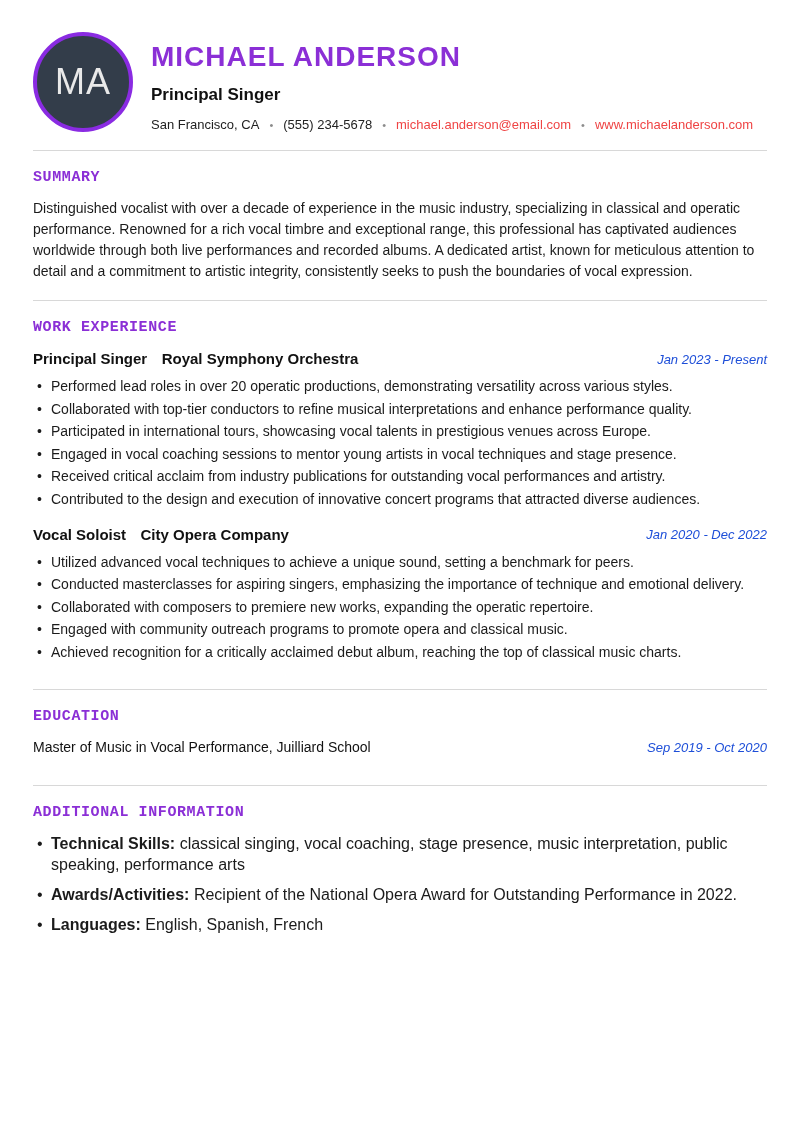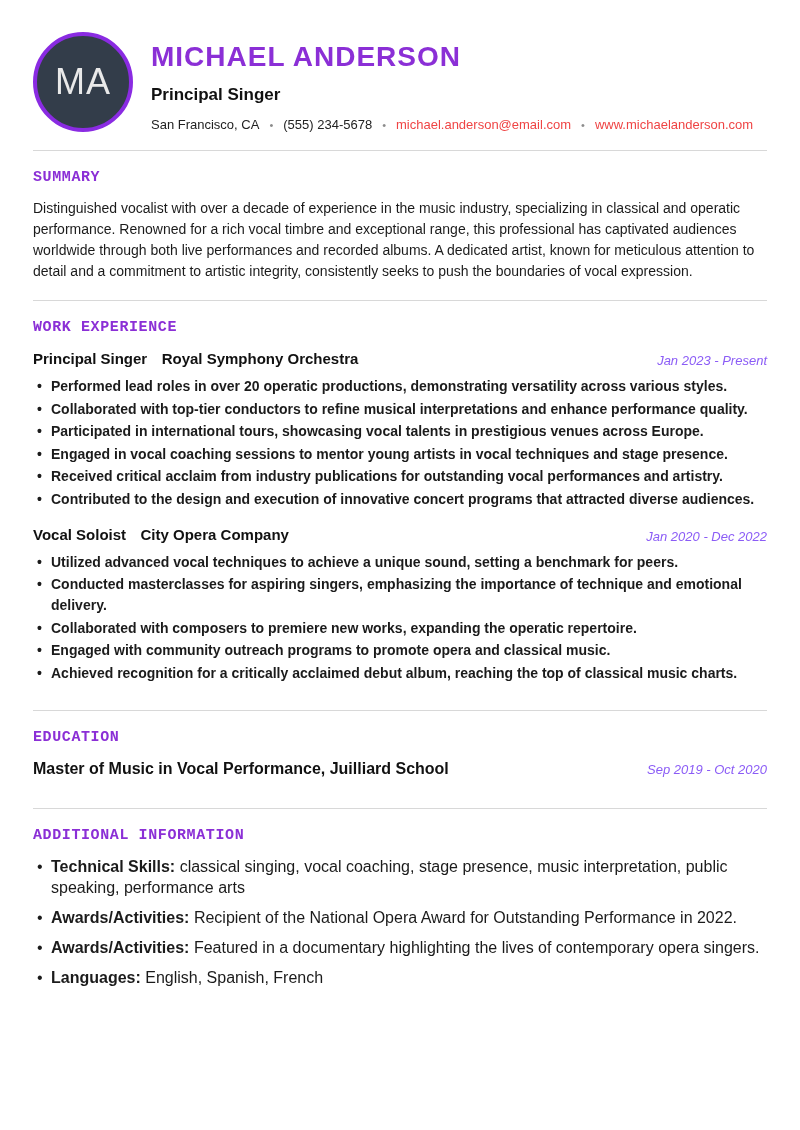--- a/index.html
+++ b/index.html
@@ -61,49 +61,48 @@
   }
   .body-text {
     font-size: 14px;
     line-height: 21px;
     color: #1b1b1b;
   }
 
   
   .job { margin-bottom: 16px; }
   .job-header {
-    display: flex; justify-content: space-between; align-items: flex-end;
+    display: flex; justify-content: space-between; align-items: center;
     margin-top: 14px; margin-bottom: 8px;
   }
   .job-header .role { font-size: 15px; font-weight: 700; color: #111; }
   .job-header .company { margin-left: 10px; }
-  .dates { font-size: 13px; font-style: italic; color: #8b5cf6; white-space: nowrap; }
+  .dates { font-size: 13px; font-style: italic; color: #1d4ed8; white-space: nowrap; }
 
   ul.bullets { list-style: none; }
   ul.bullets li {
     position: relative;
     padding-left: 18px;
     font-size: 14px;
     line-height: 21px;
     margin-bottom: 1.5px;
-    font-weight: bold;
   }
   ul.bullets li::before {
     content: "\2022";
     position: absolute;
     left: 4px; top: 0;
     color: #1b1b1b;
   }
 
   
   .edu-row {
     display: flex; justify-content: space-between; align-items: baseline;
     margin-top: 14px;
   }
-  .degree { font-size: 16px; font-weight: 700; color: #111; text-align: center; }
+  .degree { font-size: 14px; font-weight: 400; color: #111; text-align: center; }
 
   
   ul.add-list { list-style: none; margin-top: 4px; }
   ul.add-list li {
     position: relative;
     padding-left: 18px;
     font-size: 16px;
     line-height: 21px;
     margin-bottom: 9px;
   }
@@ -200,23 +199,19 @@
     <ul class="add-list">
       <li>
         <span class="add-label">Technical Skills: </span>
         <span>classical singing, vocal coaching, stage presence, music interpretation, public speaking, performance arts</span>
       </li>
       <li>
         <span class="add-label">Awards/Activities: </span>
         <span>Recipient of the National Opera Award for Outstanding Performance in 2022.</span>
       </li>
       <li>
-        <span class="add-label">Awards/Activities: </span>
-        <span>Featured in a documentary highlighting the lives of contemporary opera singers.</span>
-      </li>
-      <li>
         <span class="add-label">Languages: </span>
         <span>English,  Spanish,  French</span>
       </li>
     </ul>
   </div>
 
 </div>
 
 </body></html>

